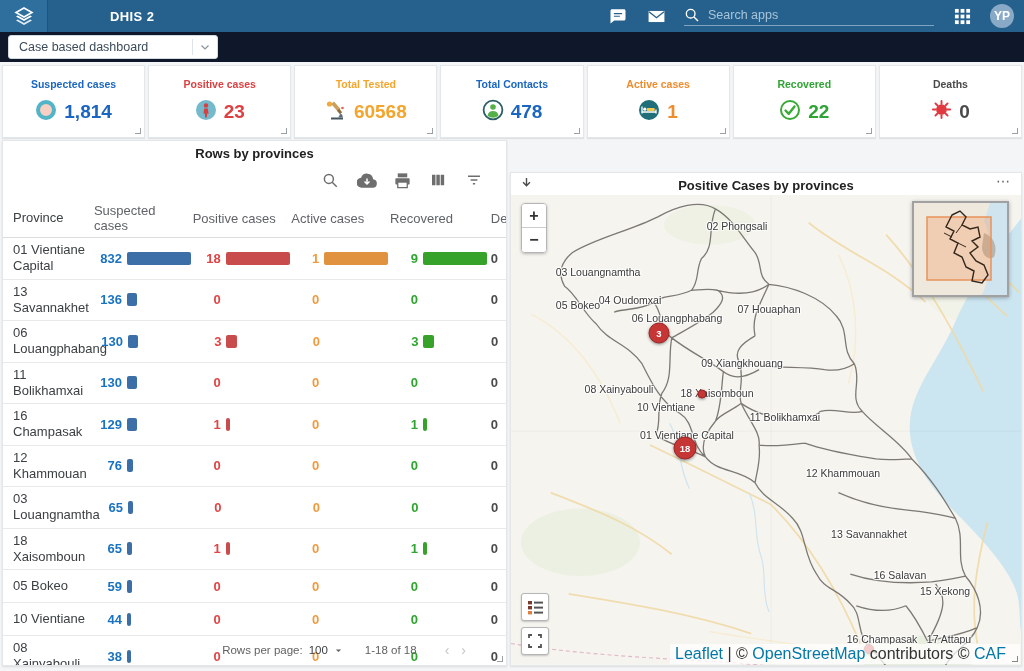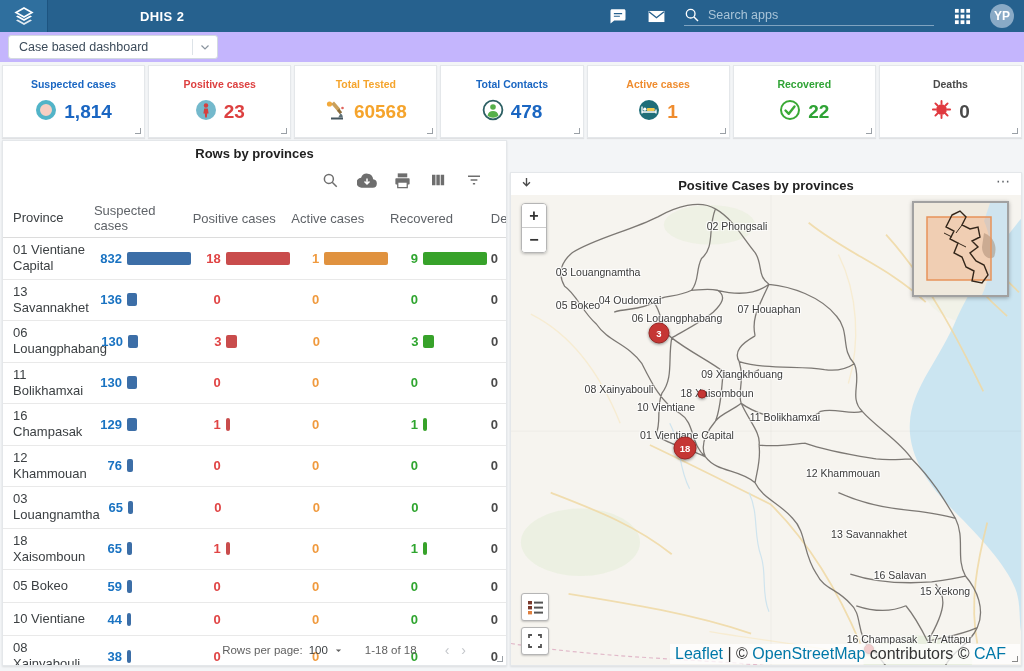--- a/index.html
+++ b/index.html
@@ -2,30 +2,30 @@
 <html><head>
 <meta charset="utf-8">
 <style>
   * { box-sizing: border-box; margin: 0; padding: 0; }
   html,body { width:1024px; height:671px; overflow:hidden; }
   body { font-family:"Liberation Sans", sans-serif; background:#f3f5f7; position:relative; }
 
   
   .topbar { height:32px; background:#26618e; display:flex; align-items:center; position:relative; }
   .logo-tile { width:48px; height:32px; background:#2f6f9e; display:flex; align-items:center; justify-content:center; border-right:1px solid #1d5480; }
-  .app-title { color:#fff; font-size:13px; font-weight:bold; letter-spacing:.4px; margin-left:92px; }
+  .app-title { color:#fff; font-size:13px; font-weight:bold; letter-spacing:.4px; margin-left:62px; }
   .topbar-right { position:absolute; right:10px; top:0; height:32px; display:flex; align-items:center; gap:18px; }
   .tb-icon { width:20px; height:20px; display:flex; align-items:center; justify-content:center; cursor:pointer; }
   .search-wrap { display:flex; align-items:center; gap:8px; border-bottom:1px solid #7fa3c0; padding-bottom:2px; width:250px; }
   .search-wrap input { background:transparent; border:none; outline:none; color:#e8f1f8; font-size:12.5px; width:210px; font-family:"Liberation Sans",sans-serif; }
   .search-wrap input::placeholder { color:#a9c4d8; }
   .avatar { width:24px; height:24px; border-radius:50%; background:#89aac6; color:#fff; font-size:12px; font-weight:bold; display:flex; align-items:center; justify-content:center; cursor:pointer; }
 
   
-  .dash-bar { height:30px; background:#c4b5fd; display:flex; align-items:center; padding-left:8px; }
+  .dash-bar { height:30px; background:#0f172a; display:flex; align-items:center; padding-left:8px; }
   .dash-select { height:24px; min-width:210px; border:1px solid #d3dae0; border-radius:3px; background:#fff; display:flex; align-items:center; justify-content:space-between; padding:0 6px 0 10px; font-size:12.5px; color:#3c4b5a; cursor:pointer; }
   .dash-select .divider { width:1px; height:16px; background:#dde3e8; margin:0 6px 0 14px; }
 
   
   .cards { display:flex; gap:3px; padding:3px 2px 2px 2px; }
   .card { flex:1; background:#fff; border:1px solid #e4e7ea; box-shadow:0 1px 1px rgba(0,0,0,.08); height:73px; position:relative; display:flex; flex-direction:column; align-items:center; }
   .card-title { font-size:10.5px; font-weight:bold; margin-top:12px; }
   .card-value-row { display:flex; align-items:center; gap:7px; margin-top:9px; }
   .card-value { font-size:19px; font-weight:bold; }
   .rh { position:absolute; right:3px; bottom:3px; width:6px; height:6px; border-right:1px solid #9aa0a6; border-bottom:1px solid #9aa0a6; cursor:nwse-resize; }
@@ -563,21 +563,21 @@
         <line x1="0" y1="238" x2="514" y2="238" stroke="#000" opacity=".03"></line>
       </svg>
 
       <div id="map-labels">
           <span class="map-label" style="left: 226px; top: 31px;">02 Phongsali</span>
           <span class="map-label" style="left: 87px; top: 77px;">03 Louangnamtha</span>
           <span class="map-label" style="left: 119px; top: 105px;">04 Oudomxai</span>
           <span class="map-label" style="left: 67px; top: 110px;">05 Bokeo</span>
           <span class="map-label" style="left: 166px; top: 123px;">06 Louangphabang</span>
           <span class="map-label" style="left: 258px; top: 114px;">07 Houaphan</span>
-          <span class="map-label" style="left: 231px; top: 179px;">09 Xiangkhouang</span>
+          <span class="map-label" style="left: 231px; top: 168px;">09 Xiangkhouang</span>
           <span class="map-label" style="left: 108px; top: 194px;">08 Xainyabouli</span>
           <span class="map-label" style="left: 206px; top: 198px;">18 Xaisomboun</span>
           <span class="map-label" style="left: 155px; top: 212px;">10 Vientiane</span>
           <span class="map-label" style="left: 274px; top: 222px;">11 Bolikhamxai</span>
           <span class="map-label" style="left: 176px; top: 240px;">01 Vientiane Capital</span>
           <span class="map-label" style="left: 332px; top: 278px;">12 Khammouan</span>
           <span class="map-label" style="left: 358px; top: 339px;">13 Savannakhet</span>
           <span class="map-label" style="left: 389px; top: 380px;">16 Salavan</span>
           <span class="map-label" style="left: 434px; top: 396px;">15 Xekong</span>
           <span class="map-label" style="left: 371px; top: 444px;">16 Champasak</span>

